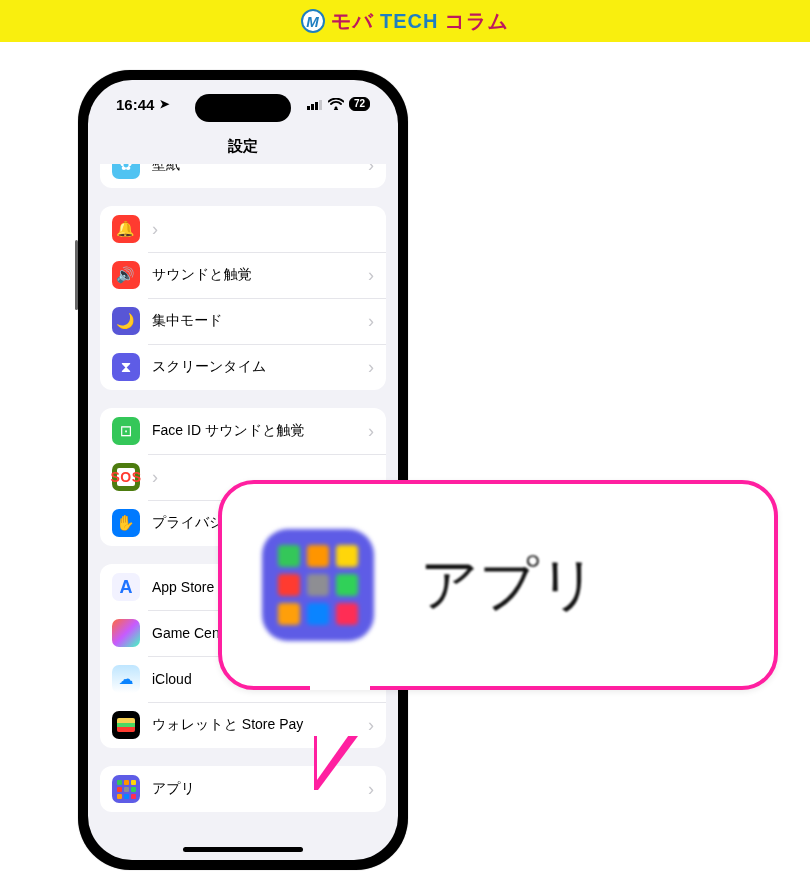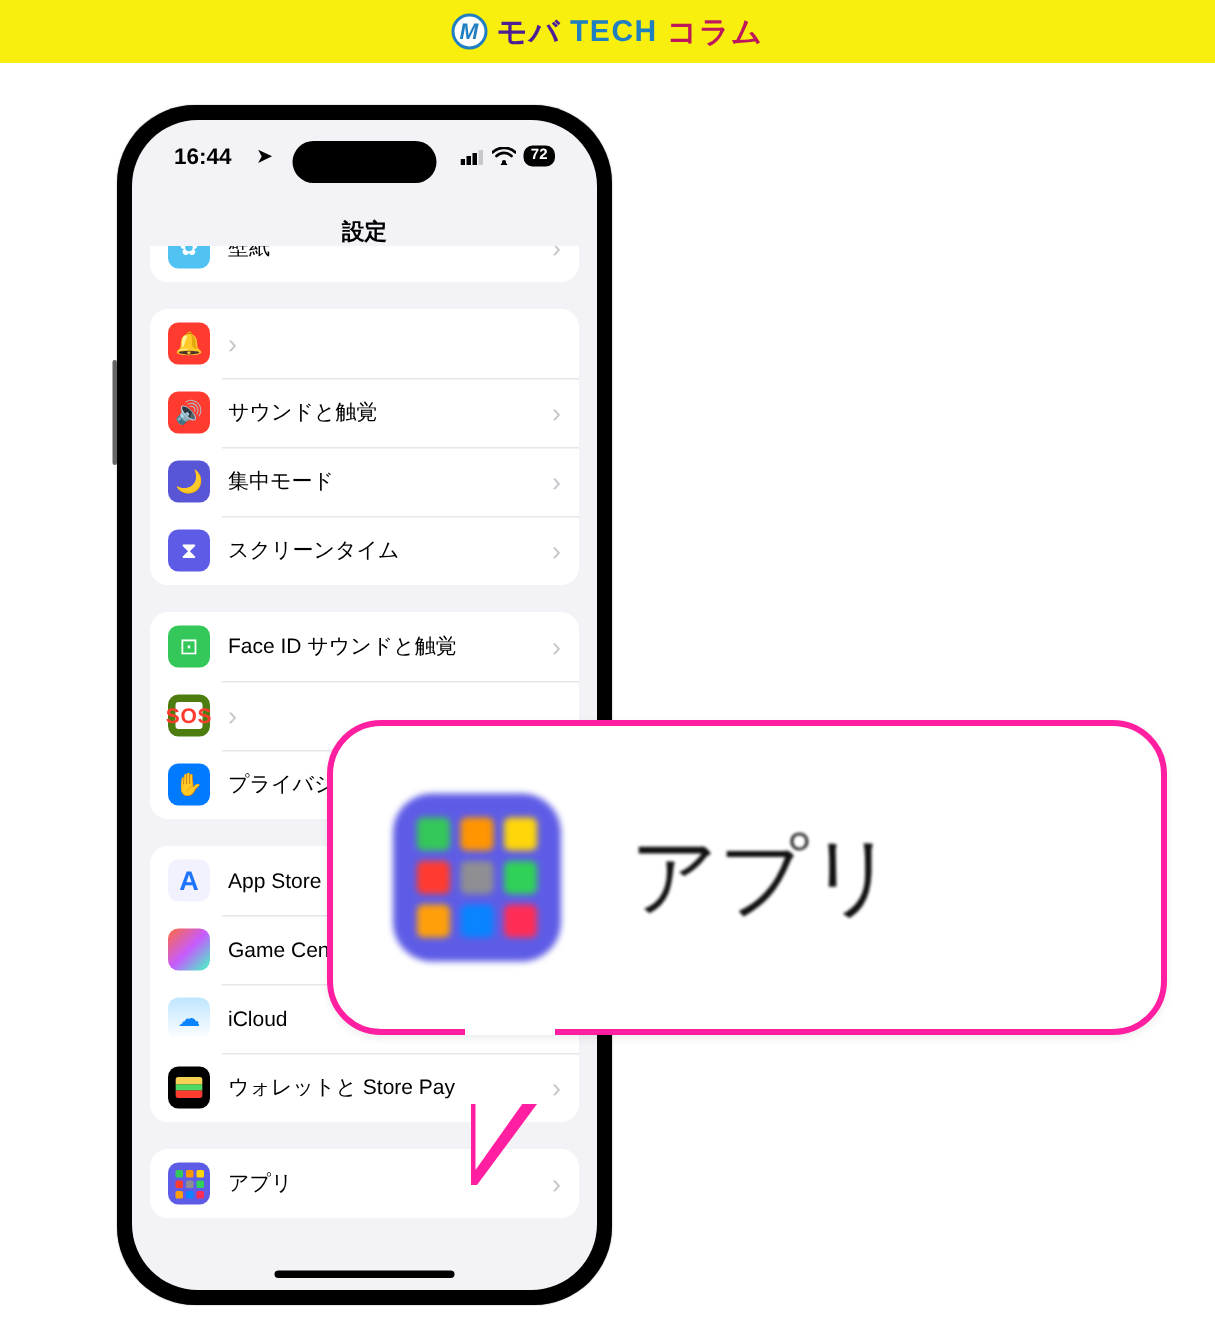--- a/index.html
+++ b/index.html
@@ -32,21 +32,21 @@
     width: 24px; height: 24px;
     border-radius: 50%;
     background: #fff;
     border: 2px solid #1f7fc0;
     color: #1f7fc0;
     display: flex; align-items: center; justify-content: center;
     font-style: italic;
     font-weight: 900;
     font-size: 15px;
   }
-  .brand .seg1 { color: #4c1d95; }
+  .brand .seg1 { color: #be185d; }
   .brand .seg2 { color: #1f7fc0; }
   .brand .seg3 { color: #be185d; }
 
   
   .phone {
     position: absolute;
     top: 70px; left: 78px;
     width: 330px; height: 800px;
     background: #000;
     border-radius: 52px;
@@ -77,33 +77,33 @@
     width: 120px; height: 5px;
     background: #000; border-radius: 3px;
   }
 
   .status-bar {
     position: absolute; top: 0; left: 0; right: 0; height: 48px;
     display: flex; align-items: center; justify-content: space-between;
     padding: 0 28px;
     font-size: 15px; font-weight: 700;
   }
-  .status-left { display: flex; align-items: center; gap: 17px; }
+  .status-left { display: flex; align-items: center; gap: 5px; }
   .status-right { display: flex; align-items: center; gap: 5px; }
   .cell-bars, .wifi-glyph, .battery-pill { display:inline-flex; }
   .battery-pill {
     border:1.5px solid #000; border-radius:6px; padding:0 4px;
     font-size:10px; line-height:12px; align-items:center;
     background:#000; color:#fff;
   }
   .send-arrow { font-size: 12px; }
 
   .nav-title-bar {
     position: absolute; top: 48px; left:0; right:0; height:36px;
-    display:flex; align-items:flex-end; justify-content:center;
+    display:flex; align-items:center; justify-content:center;
     font-size:15px; font-weight:700;
     background:#f2f2f7;
   }
 
   .content {
     position:absolute; top: 84px; bottom: 22px; left:0; right:0;
     overflow:hidden;
     padding: 0 12px;
   }
 

